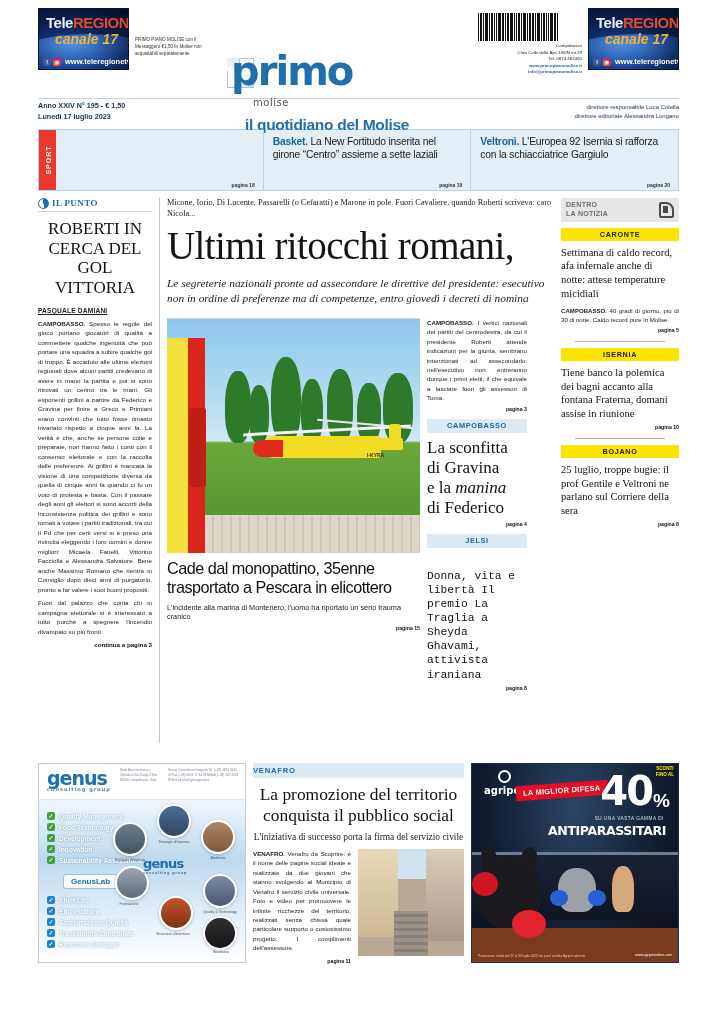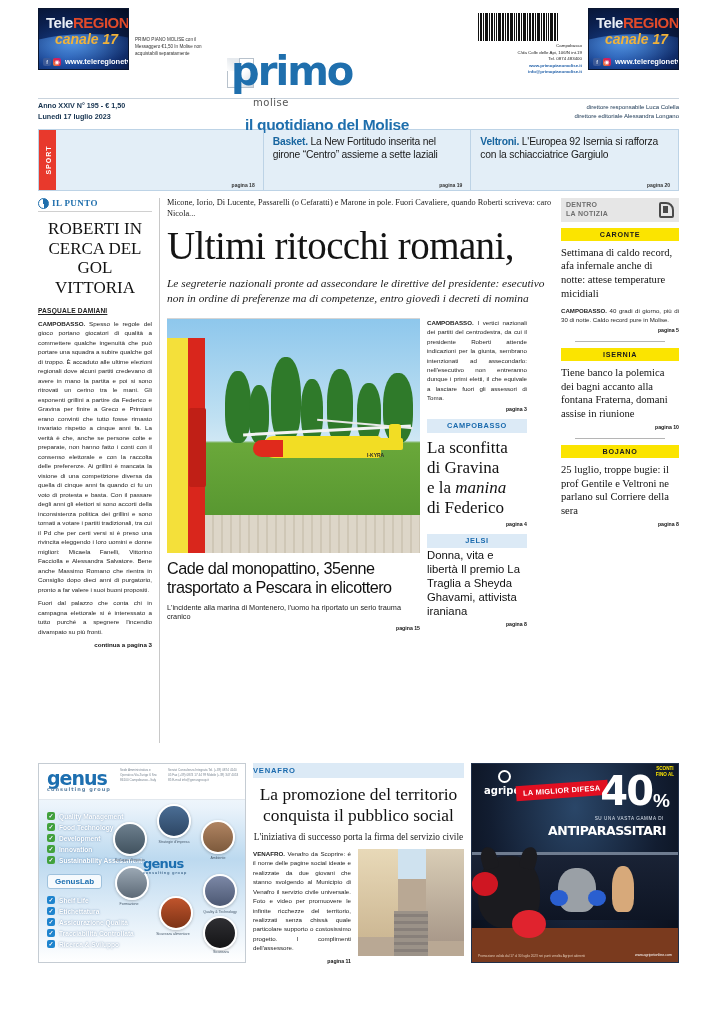--- a/index.html
+++ b/index.html
@@ -137,21 +137,21 @@
   .cap-p { font-size: 5.2px; font-weight: bold; text-align: right; margin-top: 4px; }
 
   .colN { width: 100px; }
   .colN .art { font-size: 6.2px; line-height: 1.52; text-align: justify; color: #1c1c1c; }
   .colN .art b { font-weight: bold; }
   .colN .pg { font-size: 5.2px; font-weight: bold; text-align: right; margin-top: 3px; }
   .secbar { background: #dceaf6; color: #1a6aad; font-size: 7.4px; font-weight: bold; text-align: center;
     letter-spacing: .6px; padding: 2.5px 0; margin-top: 7px; }
   .sec-h { font-family: "Liberation Serif", serif; font-size: 17px; line-height: 1.18; margin-top: 5px; color: #111; }
   .sec-h i { font-style: italic; }
-  .sec-h2 { font-family: Liberation Sans, sans-serif; font-size: 11.3px; line-height: 1.25; margin-top: 0; color: #111; }
+  .sec-h2 { font-family: Liberation Mono, monospace; font-size: 11.3px; line-height: 1.25; margin-top: 21px; color: #111; }
 
   .colR { width: 118px; }
   .dentro { background: #e6e6e6; display: flex; justify-content: space-between; align-items: center; padding: 3px 5px; }
   .dentro .t { font-size: 7px; font-weight: bold; color: #6f6f6f; line-height: 1.25; letter-spacing: .3px; }
   .dentro .mark { width: 15px; height: 16px; border: 2px solid #4a4a4a; border-radius: 2px 8px 2px 2px; position: relative; }
   .dentro .mark::after { content:""; position: absolute; left: 2px; top: 2px; width: 5px; height: 7px; background: #4a4a4a; }
   .ybar { background: #fbe400; font-size: 7.2px; font-weight: bold; text-align: center; letter-spacing: .7px;
     padding: 2px 0; margin-top: 6px; color: #1a1a1a; }
   .r-h { font-family: "Liberation Serif", serif; font-size: 10.6px; line-height: 1.3; margin-top: 5px; color: #111; }
   .r-b { font-size: 6.1px; line-height: 1.5; text-align: justify; margin-top: 5px; color: #1c1c1c; }
@@ -169,21 +169,21 @@
   .genus-logo small { display: block; font-size: 5px; letter-spacing: 1px; color: #5a7fa0; margin-top: -3px; }
   .genus-addr { position: absolute; right: 5px; top: 4px; width: 120px; font-size: 3.1px; line-height: 1.6;
     color: #7a8692; display: flex; gap: 6px; }
   .chk { display: flex; flex-direction: column; gap: 3px; position: absolute; left: 8px; }
   .chk div { display: flex; align-items: center; gap: 4px; font-size: 6.6px; font-weight: bold; color: #fff;
     text-shadow: 0 0 2px rgba(0,60,120,.55); }
   .chk i { width: 8px; height: 8px; border-radius: 2px; font-style: normal; color: #fff;
     font-size: 6px; line-height: 8px; text-align: center; }
   .chk.g i { background: #43a33c; }
   .chk.b i { background: #1f86d0; }
-  .genuslab { position: absolute; left: 8px; top: 110px; background: rgba(255,255,255,.82);
+  .genuslab { position: absolute; left: 24px; top: 110px; background: rgba(255,255,255,.82);
     border: 1px solid #9fc2dd; border-radius: 3px; padding: 2px 7px; font-size: 8px; font-weight: bold; color: #1d6fb0; }
   .wheel { position: absolute; right: 6px; top: 40px; width: 132px; height: 150px; }
   .wheel .node { position: absolute; width: 34px; height: 34px; border-radius: 50%; overflow: hidden; border: 2px solid #fff;
     box-shadow: 0 1px 3px rgba(0,0,0,.25); }
   .wheel .lbl { position: absolute; font-size: 3.6px; color: #46586a; text-align: center; width: 40px; }
   .wheel .ctr { position: absolute; left: 36px; top: 52px; font-size: 13px; font-weight: bold; color: #1d6fb0;
     font-family: "DejaVu Sans", sans-serif; letter-spacing: -.8px; }
   .wheel .ctr small { display: block; font-size: 3.6px; letter-spacing: .6px; color: #5a7fa0; }
 
   .ven { flex: 1; }

